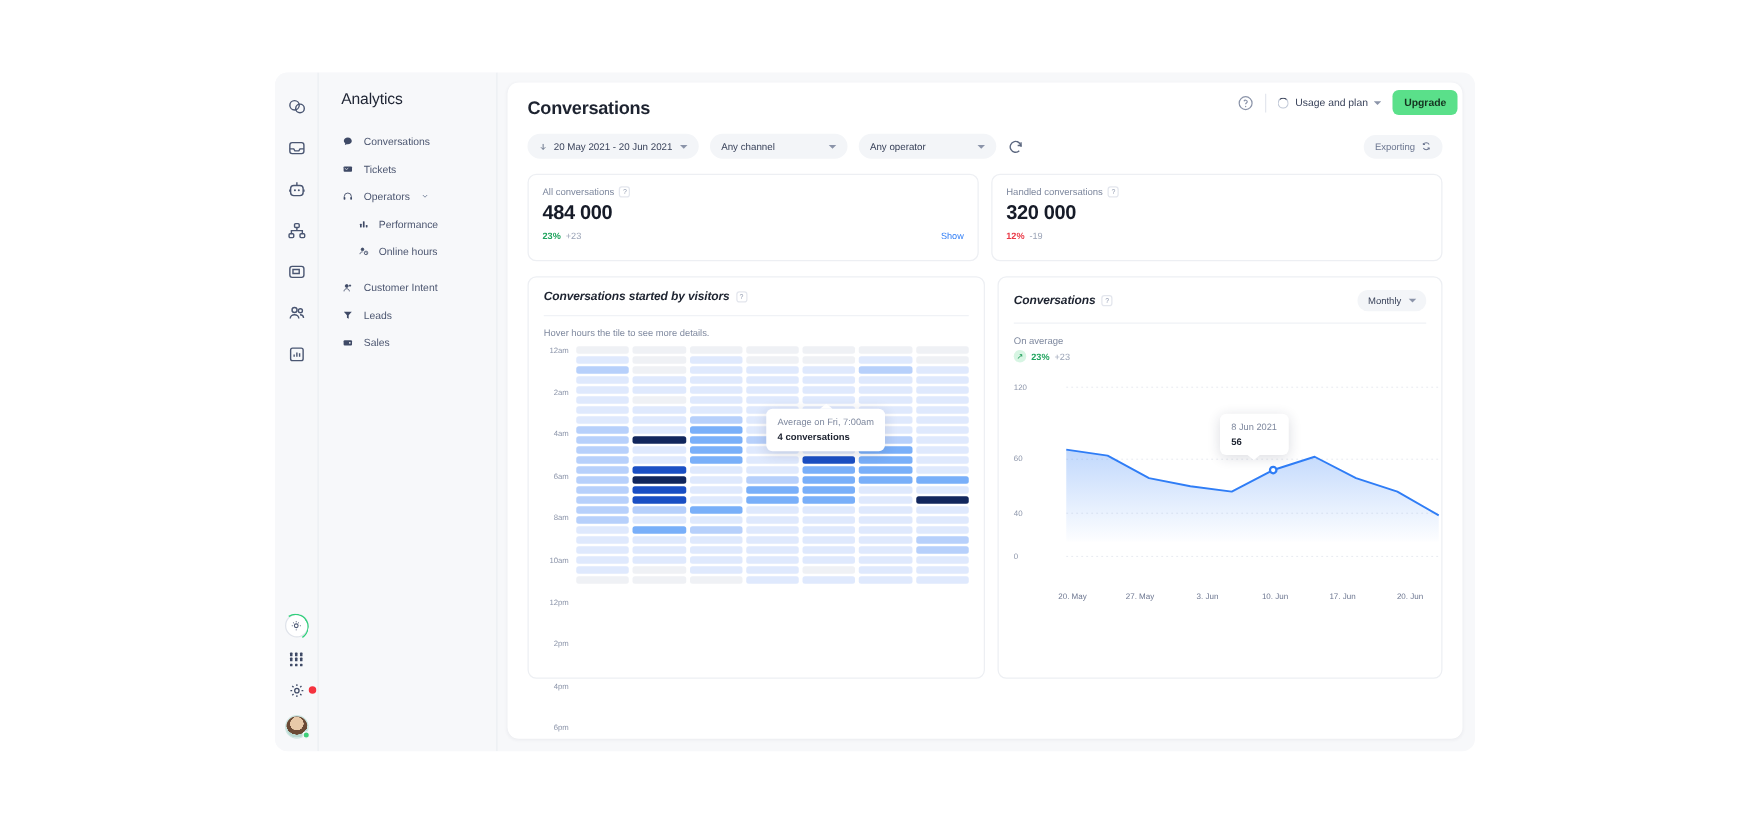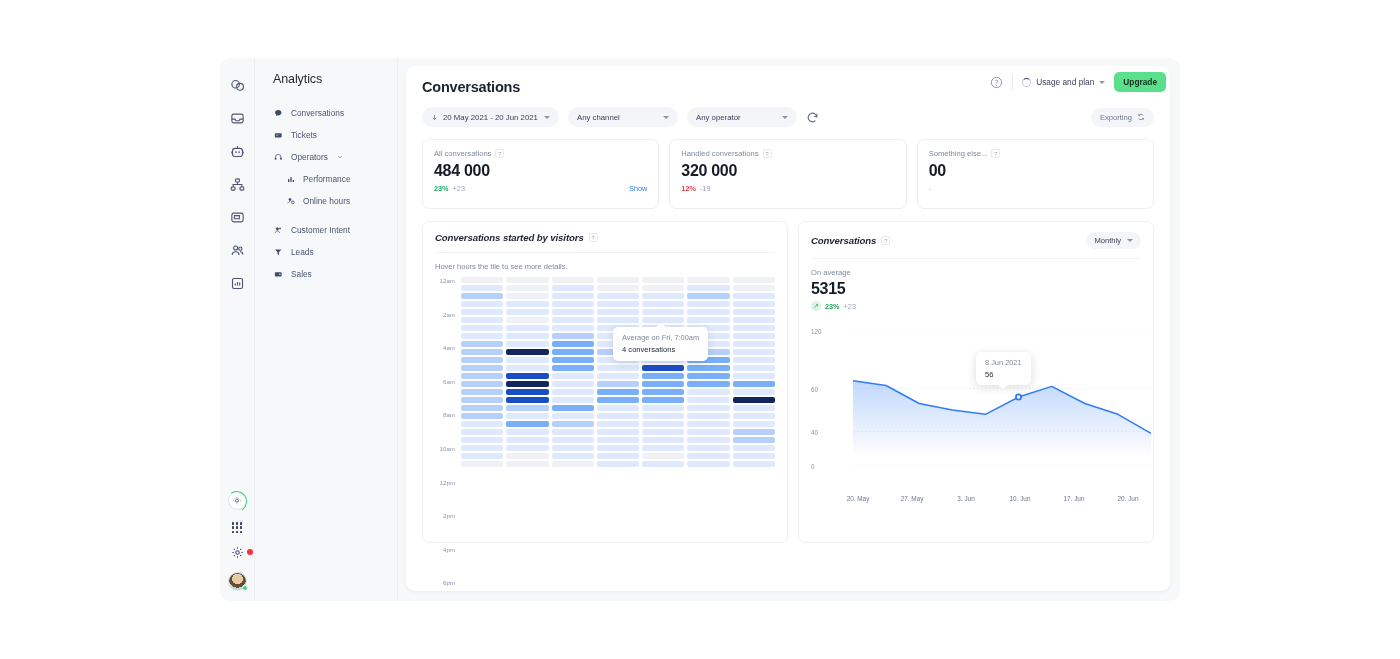--- a/index.html
+++ b/index.html
@@ -181,21 +181,21 @@
   #hm-tooltip{
     position:absolute; left:178px; top:50px;
     background:#fff; border-radius:5px; padding:6px 9px 7px 9px;
     box-shadow:0 2px 10px rgba(30,40,70,0.16); z-index:5; white-space:nowrap;
   }
   #hm-tooltip::before{
     content:""; position:absolute; top:-4px; left:50%; transform:translateX(-50%);
     border-left:5px solid transparent; border-right:5px solid transparent; border-bottom:4.5px solid #fff;
   }
   .tt-head{ font-size:7.4px; color:#7e889e; margin-bottom:3px;}
-  .tt-body{ font-size:7.6px; font-weight:400; color:#1d2330;}
+  .tt-body{ font-size:7.6px; font-weight:700; color:#1d2330;}
 
   
   .avg-label{ font-size:7.6px; color:#7e889e; margin:9px 0 2px 0;}
   .avg-value{ font-size:16px; font-weight:700; color:#161b28; letter-spacing:-0.3px; line-height:1.2;}
   .avg-foot{ display:flex; align-items:center; gap:4px; margin-top:3px;}
   .arrow-badge{
     width:10px;height:10px;border-radius:50%; background:#d7f5e3;
     display:flex;align-items:center;justify-content:center; color:#1f9c59; font-size:6.5px;
   }
   .avg-pct{ font-size:7.3px; color:#20a45e; font-weight:600;}
@@ -468,30 +468,20 @@
             <span class="q-badge">?</span>
           </div>
           <div class="kpi-value">320 000</div>
           <div class="kpi-foot">
             <span class="kpi-pct down">12%</span>
             <span class="kpi-delta">-19</span>
           </div>
         </div>
 
 
-        <div class="kpi-card">
-          <div class="kpi-label">
-            <span>Something else...</span>
-            <span class="q-badge">?</span>
-          </div>
-          <div class="kpi-value">00</div>
-          <div class="kpi-foot">
-            <span class="kpi-pct neutral">-</span>
-          </div>
-        </div>
       </div>
 
       <div id="charts-row">
 
         <div class="chart-card" id="heatmap-card">
           <div class="chart-head">
             <span class="chart-title">Conversations started by visitors</span>
             <span class="q-badge">?</span>
           </div>
           <div class="hint-text">Hover hours the tile to see more details.</div>
@@ -705,21 +695,20 @@
           <div class="chart-head">
             <span class="chart-title">Conversations</span>
             <span class="q-badge">?</span>
             <div class="period-pill">
               <span>Monthly</span>
               <span class="caret"></span>
             </div>
           </div>
 
           <div class="avg-label">On average</div>
-          <div class="avg-value">5315</div>
           <div class="avg-foot">
             <span class="arrow-badge">↗</span>
             <span class="avg-pct">23%</span>
             <span class="avg-delta">+23</span>
           </div>
 
           <div id="line-area">
             <svg id="line-svg" viewBox="0 0 324 172" preserveAspectRatio="none">
                 <line x1="22" x2="320" y1="11.76" y2="11.76" stroke="#e7eaf0" stroke-width="0.8" stroke-dasharray="1.5 2.5"></line>
                 <line x1="22" x2="320" y1="69.36" y2="69.36" stroke="#e7eaf0" stroke-width="0.8" stroke-dasharray="1.5 2.5"></line>

